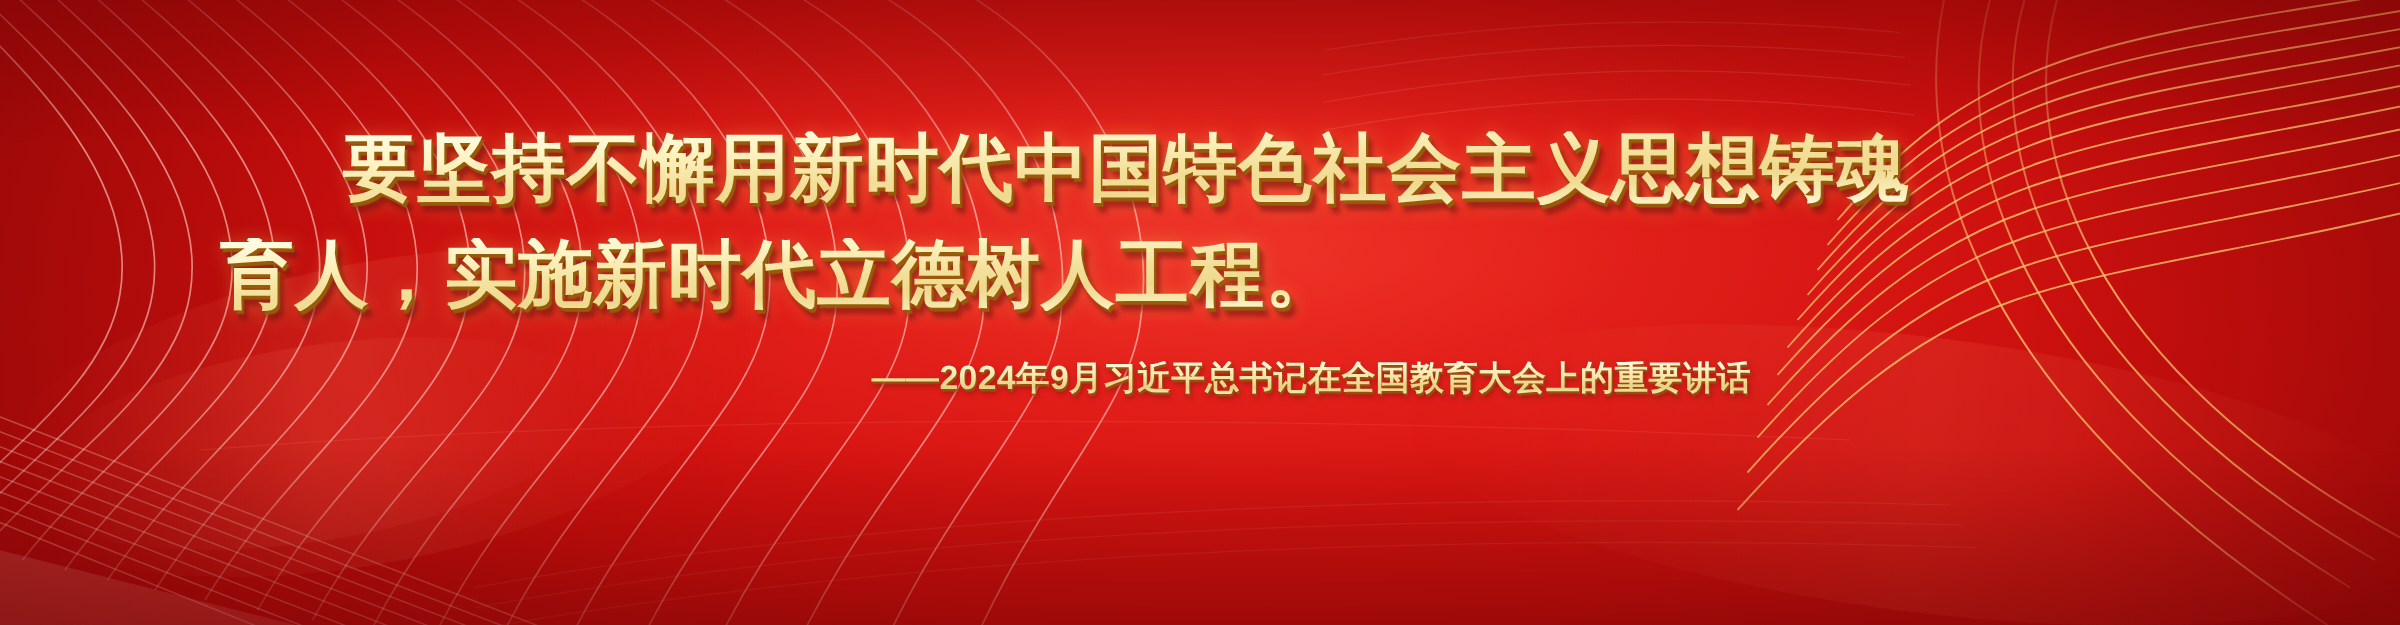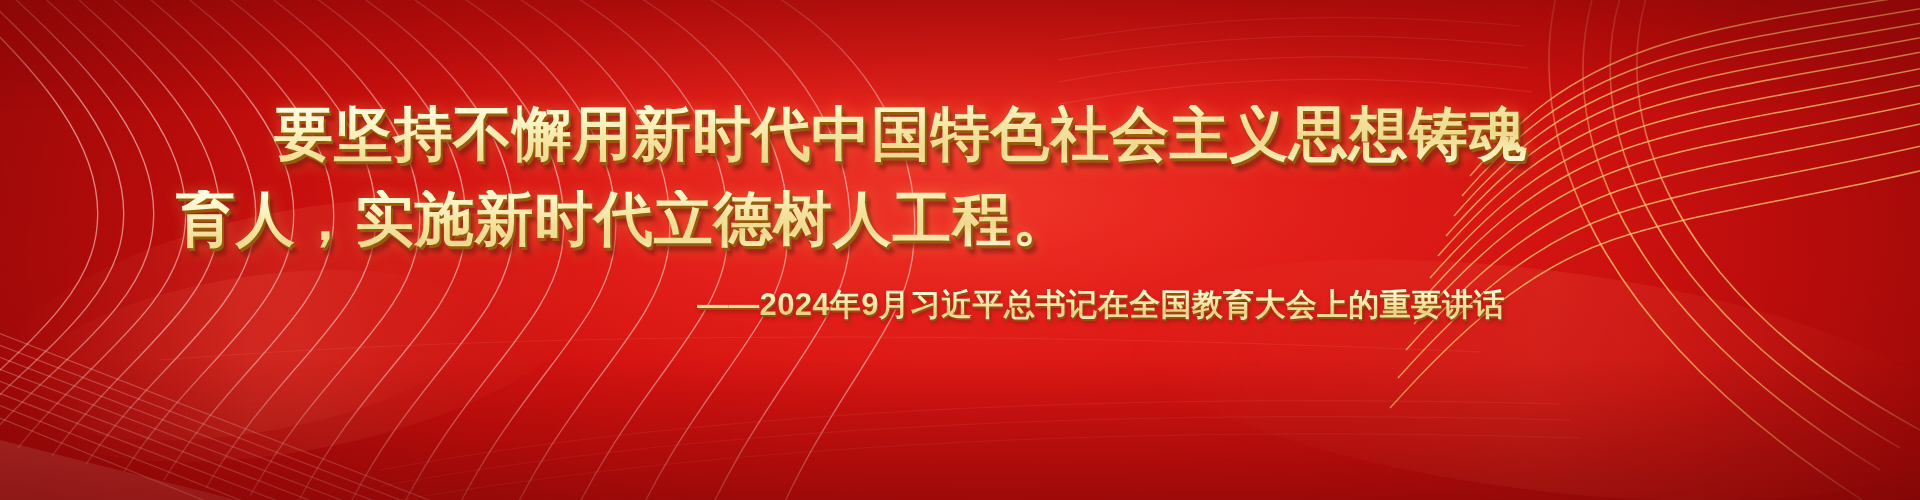--- a/index.html
+++ b/index.html
@@ -89,21 +89,21 @@
     position: absolute;
     left: 176px;
     top: 190px;
     font-size: 59px;
   }
   .attribution {
     position: absolute;
     left: 697px;
     top: 289px;
     margin: 0;
-    font-size: 31px;
+    font-size: 27px;
     font-weight: 700;
     line-height: 1;
     white-space: nowrap;
     letter-spacing: 0.01em;
     color: #f3e3a4;
     background-image: linear-gradient(180deg, #fff9de 0%, #f6e6a8 45%, #e8cf81 78%, #f7edbe 100%);
     -webkit-background-clip: text;
     background-clip: text;
     -webkit-text-fill-color: transparent;
     filter:

